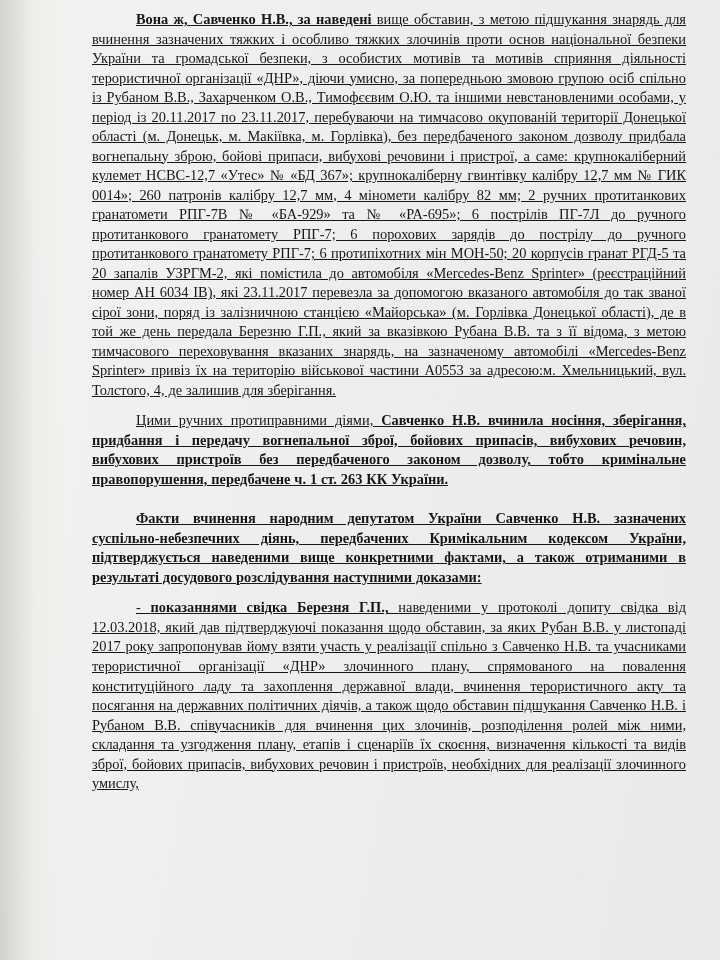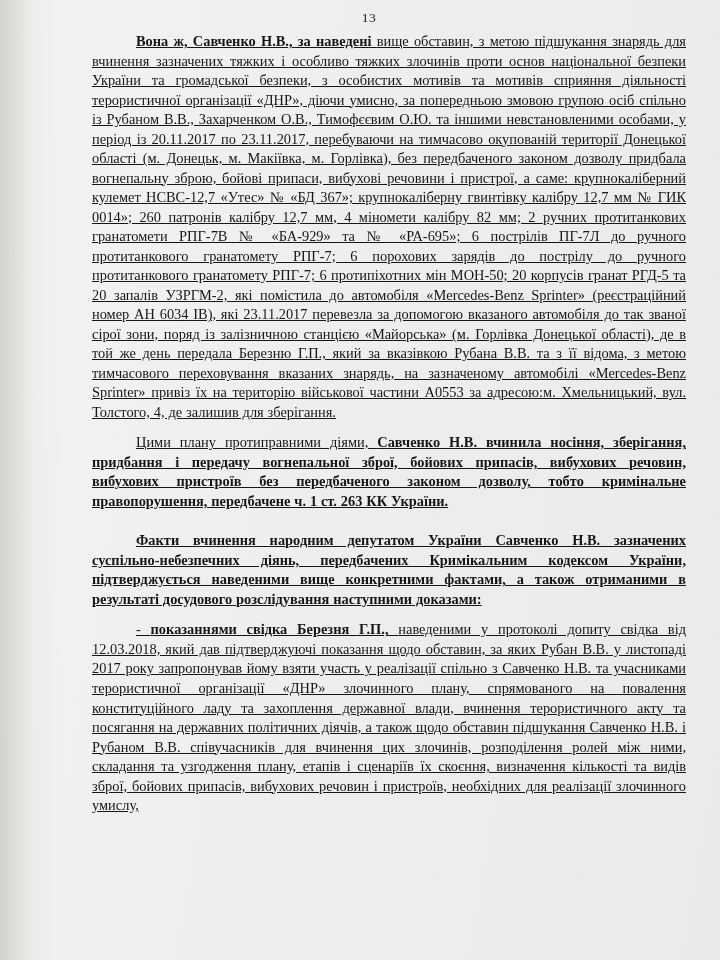--- a/index.html
+++ b/index.html
@@ -73,21 +73,20 @@
       radial-gradient(circle at 63% 71%, #888 0.5px, transparent 0.8px),
       radial-gradient(circle at 85% 22%, #9a9a9a 0.5px, transparent 0.8px),
       radial-gradient(circle at 33% 88%, #8e8e8e 0.5px, transparent 0.8px);
     background-size: 140px 120px, 190px 160px, 170px 210px, 220px 180px;
   }
 </style>
 </head>
 <body>
 
 <div class="page">
-  <div class="page-number">13</div>
   <div class="doc-body">
       <p class="para"><span class="b">Вона ж, Савченко Н.В., за наведені </span><span>вище обставин, з метою підшукання знарядь для вчинення зазначених тяжких і особливо тяжких злочинів проти основ національної безпеки України та громадської безпеки, з особистих мотивів та мотивів сприяння діяльності терористичної організації «ДНР», діючи умисно, за попередньою змовою групою осіб спільно із Рубаном В.В., Захарченком О.В., Тимофєєвим О.Ю. та іншими невстановленими особами, у період із 20.11.2017 по 23.11.2017, перебуваючи на тимчасово окупованій території Донецької області (м. Донецьк, м. Макіївка, м. Горлівка), без передбаченого законом дозволу придбала вогнепальну зброю, бойові припаси, вибухові речовини і пристрої, а саме: крупнокаліберний кулемет НСВС-12,7 «Утес» № «БД 367»; крупнокаліберну гвинтівку калібру 12,7 мм № ГИК 0014»; 260 патронів калібру 12,7 мм, 4 міномети калібру 82 мм; 2 ручних протитанкових гранатомети РПГ-7В № «БА-929» та № «РА-695»; 6 пострілів ПГ-7Л до ручного протитанкового гранатомету РПГ-7; 6 порохових зарядів до пострілу до ручного протитанкового гранатомету РПГ-7; 6 протипіхотних мін МОН-50; 20 корпусів гранат РГД-5 та 20 запалів УЗРГМ-2, які помістила до автомобіля «Mercedes-Benz Sprinter» (реєстраційний номер АН 6034 ІВ), які 23.11.2017 перевезла за допомогою вказаного автомобіля до так званої сірої зони, поряд із залізничною станцією «Майорська» (м. Горлівка Донецької області), де в той же день передала Березню Г.П., який за вказівкою Рубана В.В. та з її відома, з метою тимчасового переховування вказаних знарядь, на зазначеному автомобілі «Mercedes-Benz Sprinter» привіз їх на територію військової частини А0553 за адресою:м. Хмельницький, вул. Толстого, 4, де залишив для зберігання.</span></p>
-      <p class="para gap"><span>Цими плану протиправними діями, </span><span class="b">Савченко Н.В. вчинила носіння, зберігання, придбання і передачу вогнепальної зброї, бойових припасів, вибухових речовин, вибухових пристроїв без передбаченого законом дозволу, тобто кримінальне правопорушення, передбачене ч. 1 ст. 263 КК України.</span></p>
+      <p class="para gap"><span>Цими ручних протиправними діями, </span><span class="b">Савченко Н.В. вчинила носіння, зберігання, придбання і передачу вогнепальної зброї, бойових припасів, вибухових речовин, вибухових пристроїв без передбаченого законом дозволу, тобто кримінальне правопорушення, передбачене ч. 1 ст. 263 КК України.</span></p>
       <p class="para biggap"><span class="b">Факти вчинення народним депутатом України Савченко Н.В. зазначених суспільно-небезпечних діянь, передбачених Кримікальним кодексом України, підтверджується наведеними вище конкретними фактами, а також отриманими в результаті досудового розслідування наступними доказами:</span></p>
       <p class="para gap"><span>- </span><span class="b">показаннями свідка Березня Г.П., </span><span>наведеними у протоколі допиту свідка від 12.03.2018, який дав підтверджуючі показання щодо обставин, за яких Рубан В.В. у листопаді 2017 року запропонував йому взяти участь у реалізації спільно з Савченко Н.В. та учасниками терористичної організації «ДНР» злочинного плану, спрямованого на повалення конституційного ладу та захоплення державної влади, вчинення терористичного акту та посягання на державних політичних діячів, а також щодо обставин підшукання Савченко Н.В. і Рубаном В.В. співучасників для вчинення цих злочинів, розподілення ролей між ними, складання та узгодження плану, етапів і сценаріїв їх скоєння, визначення кількості та видів зброї, бойових припасів, вибухових речовин і пристроїв, необхідних для реалізації злочинного умислу,</span></p>
     </div>
   <div class="grain"></div>
 </div>
 
 </body></html>

